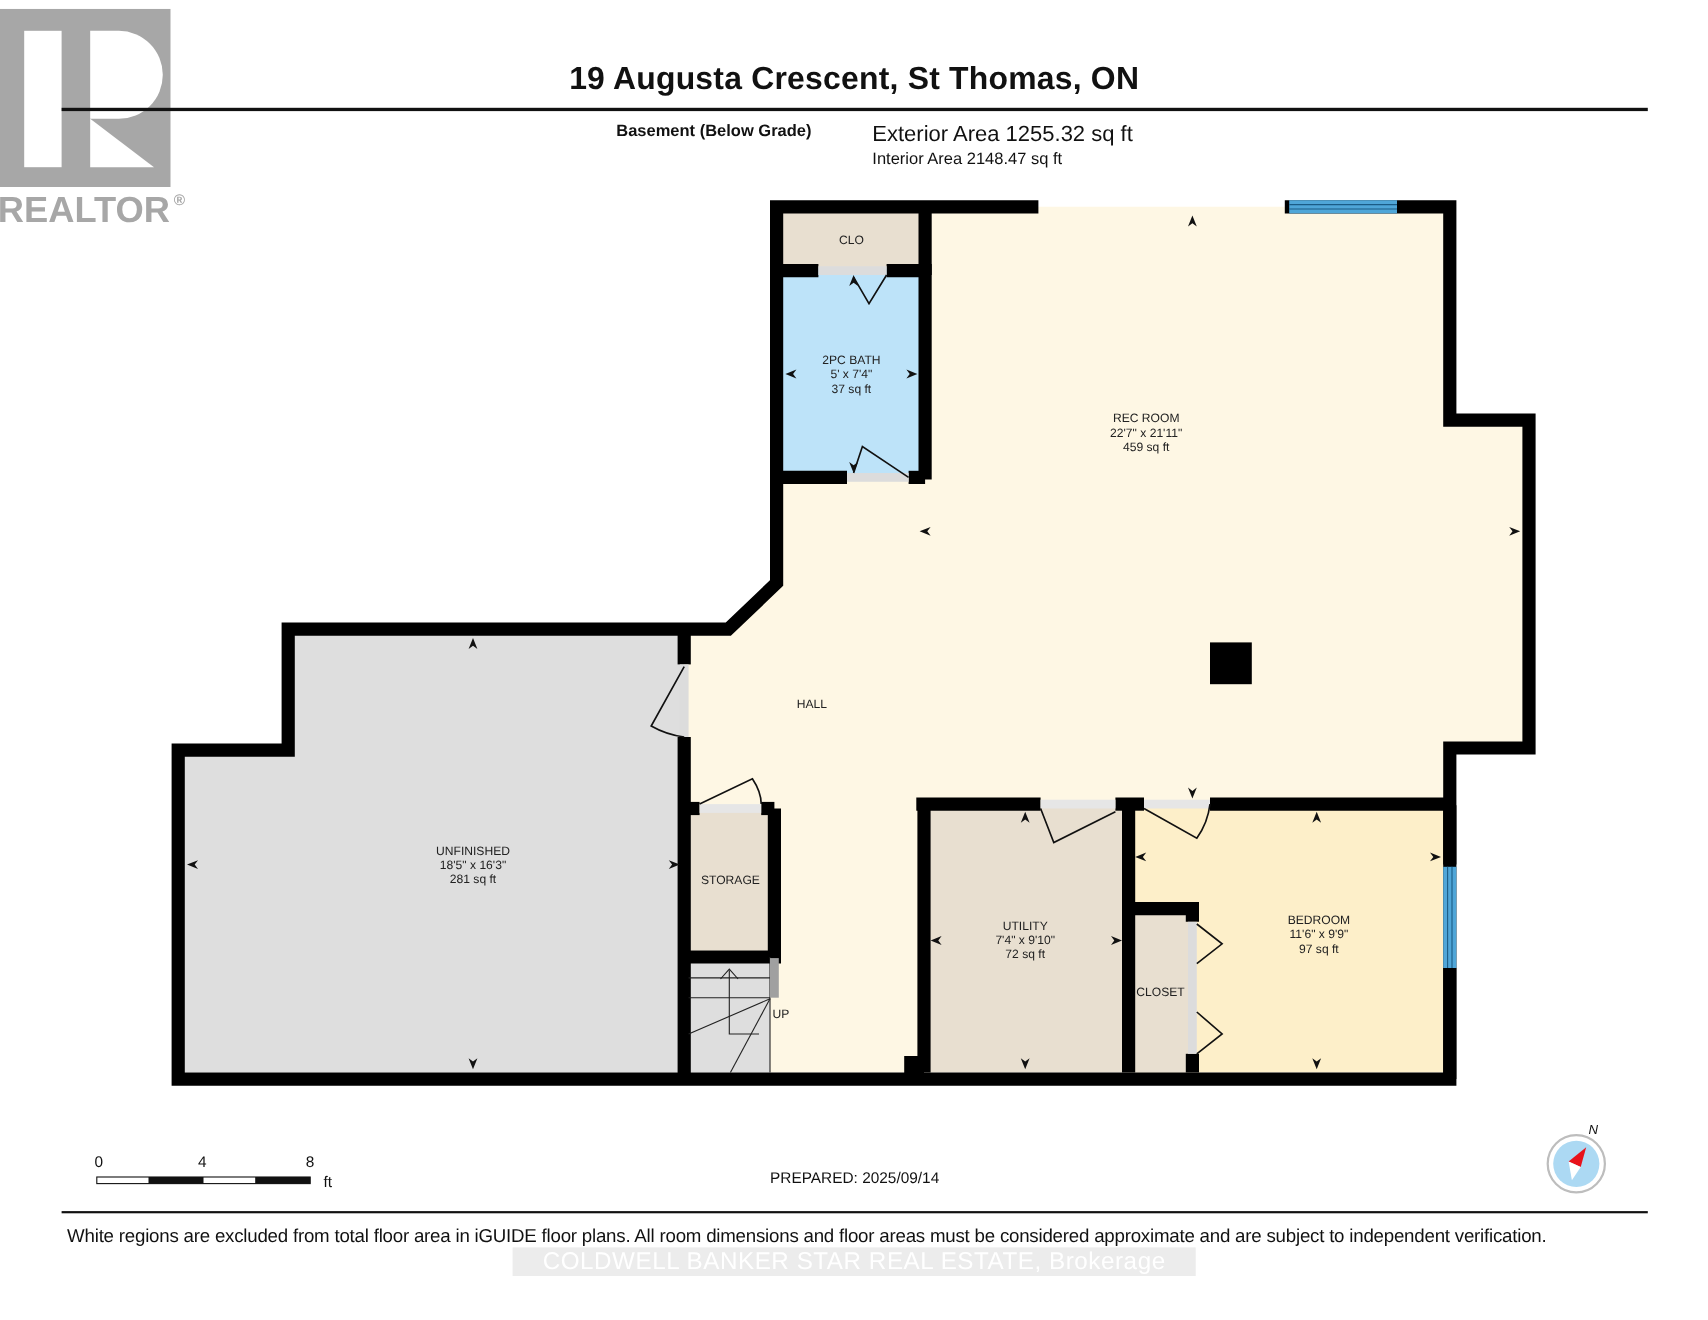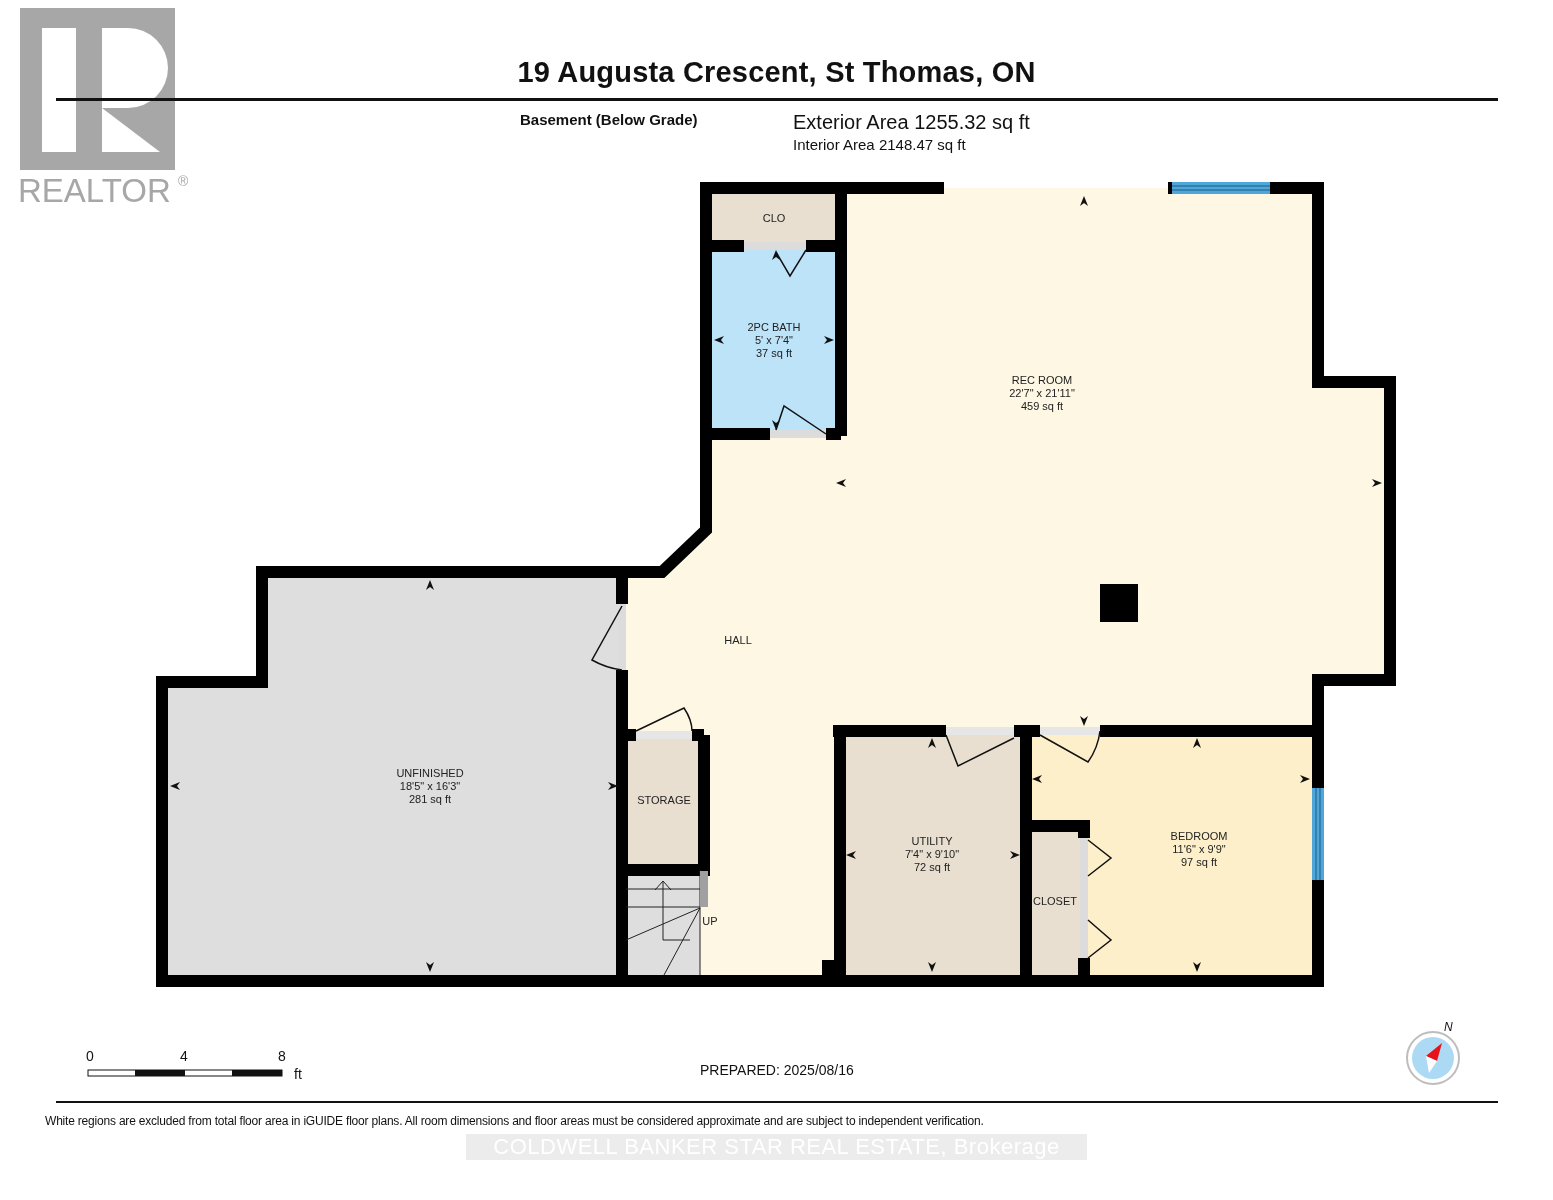--- a/index.html
+++ b/index.html
@@ -1,29 +1,29 @@
 <!DOCTYPE html>
 <html><head>
 <meta charset="utf-8">
 <style>
   html, body { margin: 0; padding: 0; background: #ffffff; }
   body { width: 1553px; height: 1200px; position: relative; overflow: hidden; font-family: "Liberation Sans", sans-serif; color: #111; }
   .abs { position: absolute; }
-  #logo { left: 20px; top: 8px; width: 170px; height: 200px; }
+  #logo { left: 0; top: 8px; width: 170px; height: 200px; font-weight: bold; }
   #title { left: 0; width: 1553px; top: 56px; text-align: center; font-size: 29px; font-weight: bold; letter-spacing: 0.2px; }
   #rule-top { left: 56px; top: 98px; width: 1442px; height: 3px; background: #111; }
-  #level { left: 520px; top: 111px; width: 258px; text-align: left; font-size: 15px; font-weight: bold; }
+  #level { left: 520px; top: 111px; width: 258px; text-align: center; font-size: 15px; font-weight: bold; }
   #ext { left: 793px; top: 111px; font-size: 20px; }
   #int { left: 793px; top: 136px; font-size: 15px; }
   svg#plan { left: 0; top: 0; }
   .rlabel { font-family: "Liberation Sans", sans-serif; font-size: 11px; fill: #222; text-anchor: middle; }
   #scale { left: 84px; top: 1047px; width: 230px; height: 40px; }
   #prepared { left: 700px; top: 1062px; font-size: 14px; }
   #rule-bot { left: 56px; top: 1101px; width: 1442px; height: 2px; background: #111; }
-  #disclaimer { left: 45px; top: 1114px; font-size: 12px; letter-spacing: -0.2px; }
+  #disclaimer { left: 61px; top: 1114px; font-size: 17px; letter-spacing: -0.2px; }
   #brokerage { left: 466px; top: 1134px; width: 621px; height: 26px; background: #ececec; color: #ffffff; font-size: 22px; text-align: center; line-height: 26px; letter-spacing: 0.5px; }
   #compass { left: 1400px; top: 1015px; width: 70px; height: 74px; }
 </style>
 </head>
 <body>
 
 <div id="logo" class="abs">
   <svg width="170" height="200" viewBox="0 0 170 200">
     <rect x="0" y="0" width="155" height="162" fill="#a7a7a7"></rect>
     <rect x="22" y="20" width="34" height="124" fill="#fff"></rect>
@@ -178,21 +178,21 @@
     <text x="2" y="14" font-family="Liberation Sans, sans-serif" font-size="14" fill="#111">0</text>
     <text x="96" y="14" font-family="Liberation Sans, sans-serif" font-size="14" fill="#111">4</text>
     <text x="194" y="14" font-family="Liberation Sans, sans-serif" font-size="14" fill="#111">8</text>
     <rect x="4" y="23" width="194" height="6" fill="#fff" stroke="#111" stroke-width="1"></rect>
     <rect x="51" y="23" width="50" height="6" fill="#111"></rect>
     <rect x="148" y="23" width="50" height="6" fill="#111"></rect>
     <text x="210" y="32" font-family="Liberation Sans, sans-serif" font-size="14" fill="#111">ft</text>
   </svg>
 </div>
 
-<div id="prepared" class="abs">PREPARED: 2025/08/16</div>
+<div id="prepared" class="abs">PREPARED: 2025/09/14</div>
 
 <div id="compass" class="abs">
   <svg width="70" height="74" viewBox="0 0 70 74">
     <text x="44" y="16" font-family="Liberation Sans, sans-serif" font-size="12" font-style="italic" fill="#111">N</text>
     <circle cx="33" cy="43" r="26" fill="#fff" stroke="#bdbdbd" stroke-width="2"></circle>
     <circle cx="33" cy="43" r="21" fill="#acd9f3"></circle>
     <path d="M42 28 L37 46 L26 41 Z" fill="#e8121b"></path>
     <path d="M26 41 L37 46 L29 58 Z" fill="#fff"></path>
   </svg>
 </div>

